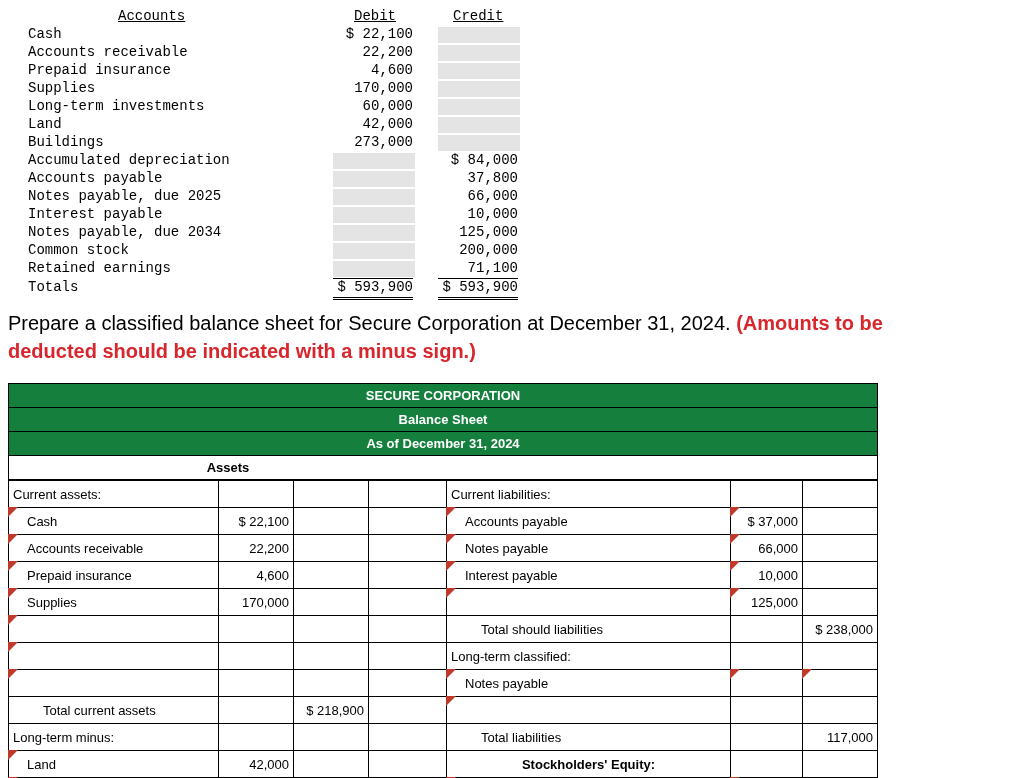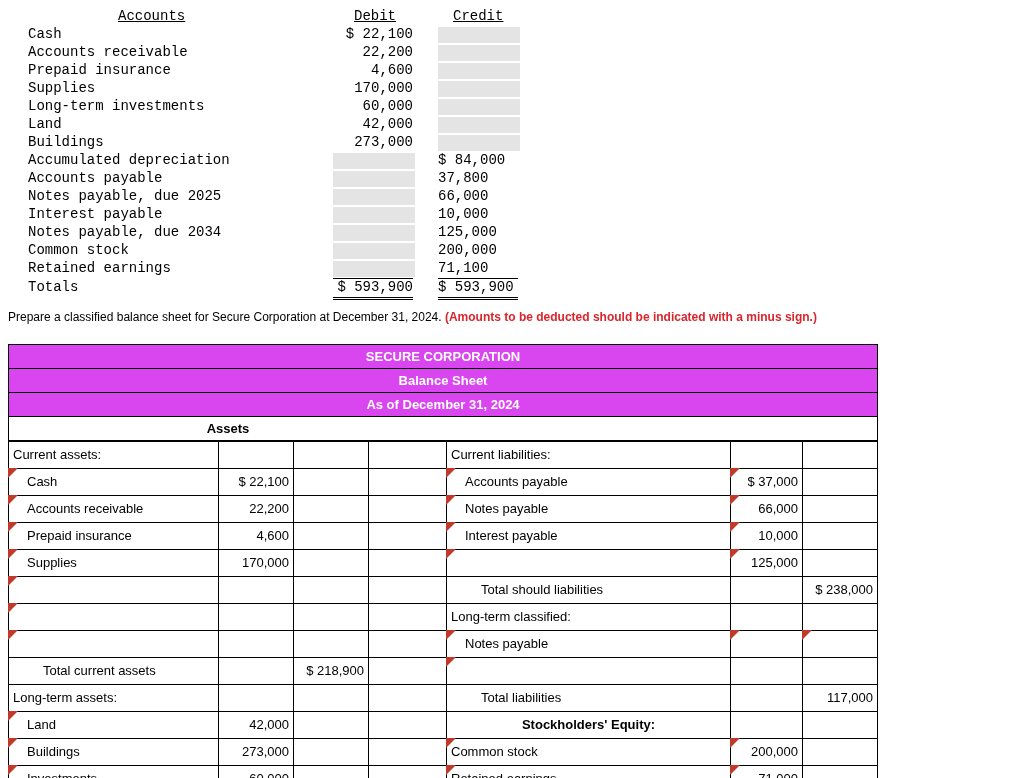--- a/index.html
+++ b/index.html
@@ -15,33 +15,33 @@
     font-size: 14px;
     line-height: 1.25;
     white-space: pre;
     margin-bottom: 12px;
     position: relative;
   }
   .tb-row { position: relative; height: 18px; }
   .tb-acct { position: absolute; left: 20px; }
   .tb-hacct { position: absolute; left: 110px; }
   .tb-deb  { position: absolute; left: 325px; width: 80px; text-align: right; }
-  .tb-cred { position: absolute; left: 430px; width: 80px; text-align: left; }
+  .tb-cred { position: absolute; left: 430px; width: 80px; text-align: right; }
   .tb-hdeb { position: absolute; left: 346px; }
   .tb-hcred{ position: absolute; left: 445px; }
   .tb-hdr-underline { text-decoration: underline; }
   .tb-grey { position: absolute; background: #e4e4e4; height: 16px; top:1px; }
   .tb-line { position: absolute; border-top: 1px solid #000; bottom: 0; }
 
-  .instr { font-size: 12px; margin: 8px 0 18px 0; line-height: 1.4; max-width: 960px; }
+  .instr { font-size: 20px; margin: 8px 0 18px 0; line-height: 1.4; max-width: 960px; }
   .instr .red { color: #d8262c; font-weight: bold; }
 
   .bs-wrap { width: 870px; }
   .bs-title {
-    background: #d946ef;
+    background: #15803d;
     color: #fff;
     font-weight: bold;
     border: 1px solid #000;
   }
   .bs-title div { padding: 4px 0; text-align: center; border-bottom: 1px solid #000; }
   .bs-title div:last-child { border-bottom: none; }
   .bs-subhdr {
     display: flex;
     border: 1px solid #000;
     border-top: none;
@@ -185,21 +185,21 @@
         <tr>
           <td class="indent2"><span>Total current assets</span></td>
           <td class="num"><span></span></td>
           <td class="num"><span>$ 218,900</span></td>
           <td class="num"><span></span></td>
           <td><span class="flag"></span><span></span></td>
           <td class="num"><span></span></td>
           <td class="num"><span></span></td>
         </tr>
         <tr>
-          <td><span>Long-term assets:</span></td>
+          <td><span>Long-term minus:</span></td>
           <td class="num"><span></span></td>
           <td class="num"><span></span></td>
           <td class="num"><span></span></td>
           <td class="indent2"><span>Total liabilities</span></td>
           <td class="num"><span></span></td>
           <td class="num"><span>117,000</span></td>
         </tr>
         <tr>
           <td class="indent1"><span class="flag"></span><span>Land</span></td>
           <td class="num"><span>42,000</span></td>

